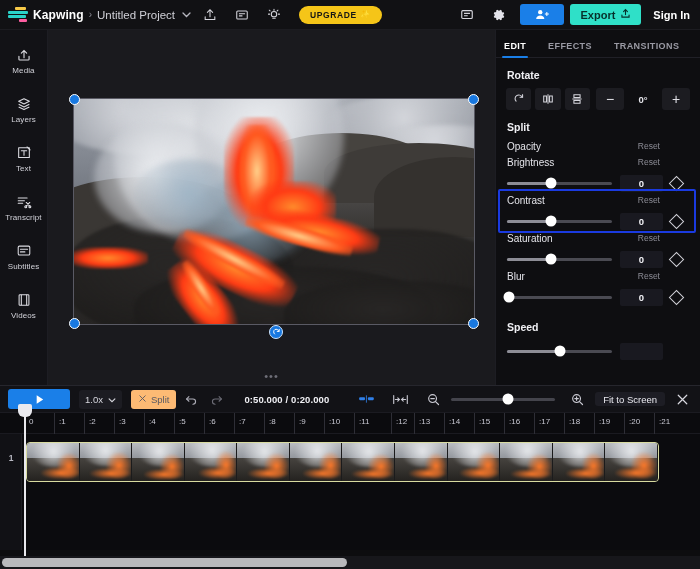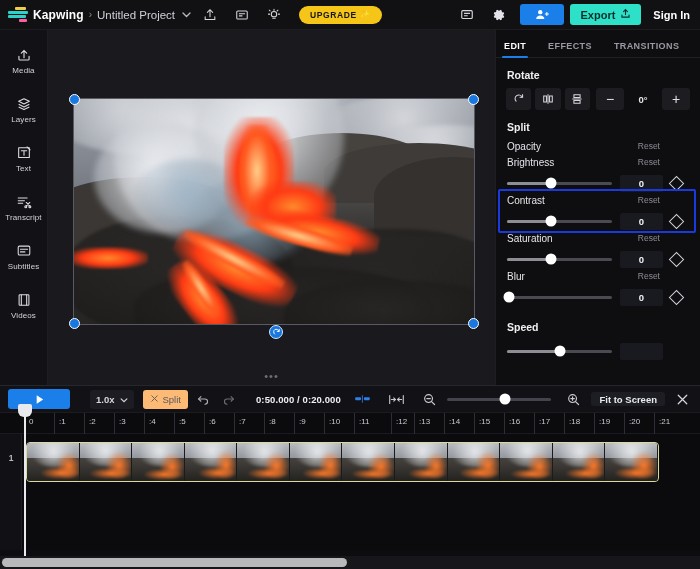--- a/index.html
+++ b/index.html
@@ -208,35 +208,35 @@
   .tl-toolbar {
     position: absolute; left: 0; top: 385px; width: 700px; height: 28px;
     background: #121216; border-top: 1px solid #26262d; border-bottom: 1px solid #1b1b21;
     display: flex; align-items: center; padding: 0 8px;
   }
   .play-btn {
     width: 62px; height: 20px; background: #1a7fe8; border-radius: 3px;
     display: flex; align-items: center; justify-content: center; color: #fff;
   }
   .speed-sel {
-    height: 19px; padding: 0 6px; background: #1c1c22; border-radius: 3px; margin-left: 20px;
-    display: flex; align-items: center; gap: 5px; font-size: 9.5px; color: #d7d7de; font-weight: bold;
+    height: 19px; padding: 0 6px; background: #1c1c22; border-radius: 3px; margin-left: 9px;
+    display: flex; align-items: center; gap: 5px; font-size: 9.5px; color: #d7d7de; font-weight: normal;
   }
   .split-btn {
     height: 19px; padding: 0 7px; background: #fdba74; border-radius: 3px; margin-left: 9px;
     display: flex; align-items: center; gap: 4px; font-size: 9.5px; color: #595962;
   }
   .hist-btn { width: 22px; height: 20px; display: flex; align-items: center; justify-content: center; color: #aeaeb8; margin-left: 4px; }
   .time-txt { margin-left: 16px; font-size: 9.5px; font-weight: bold; color: #f1f1f5; letter-spacing: .1px; }
   .tl-right { margin-left: auto; display: flex; align-items: center; gap: 7px; }
   .zoomtrack { position: relative; width: 104px; height: 3px; background: #44444c; border-radius: 2px; }
   .zoomtrack .knob { position: absolute; top: 50%; width: 11px; height: 11px; border-radius: 50%; background: #fff; transform: translate(-50%,-50%); }
   .fit-btn {
     height: 14px; padding: 0 8px; background: #1d1d24; border-radius: 3px;
-    font-size: 9.5px; font-weight: bold; color: #e9e9ef; display: flex; align-items: center;
+    font-size: 9.5px; font-weight: normal; color: #e9e9ef; display: flex; align-items: center;
   }
   .close-x { width: 20px; height: 20px; display: flex; align-items: center; justify-content: center; color: #d9d9e0; }
 
   .ruler {
     position: absolute; left: 0; top: 413px; width: 700px; height: 21px;
     background: #0b0b0e; border-bottom: 1px solid #1a1a20;
   }
   .tick {
     position: absolute; top: 0; height: 21px;
     border-left: 1px solid #2e2e36;

